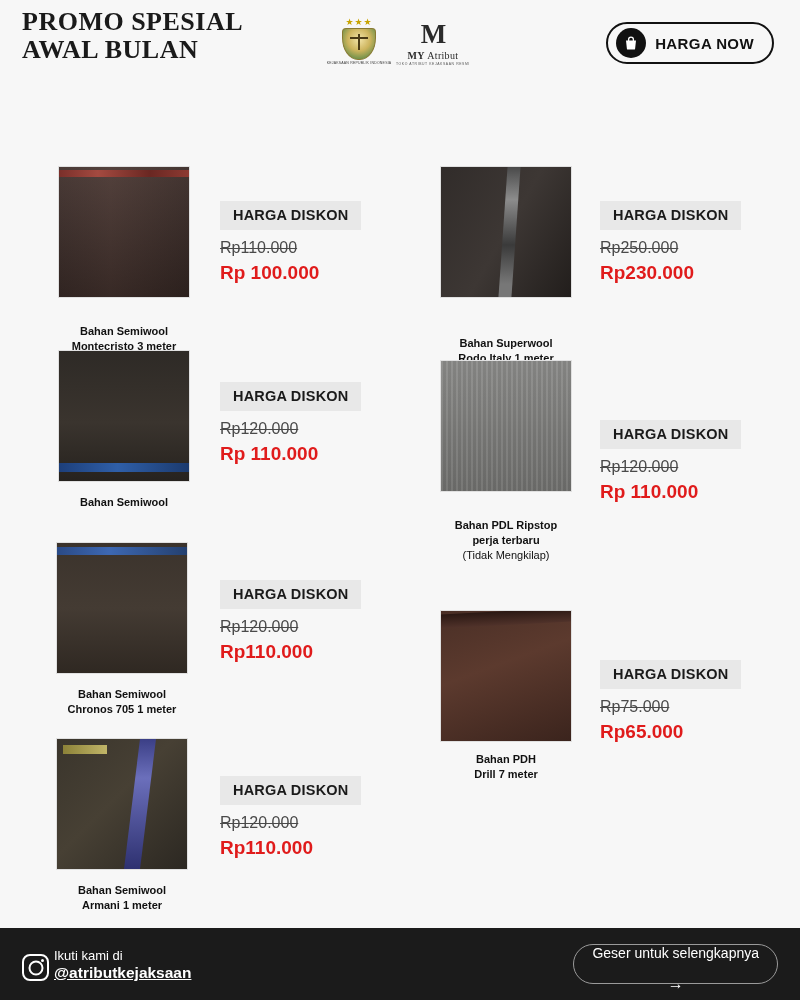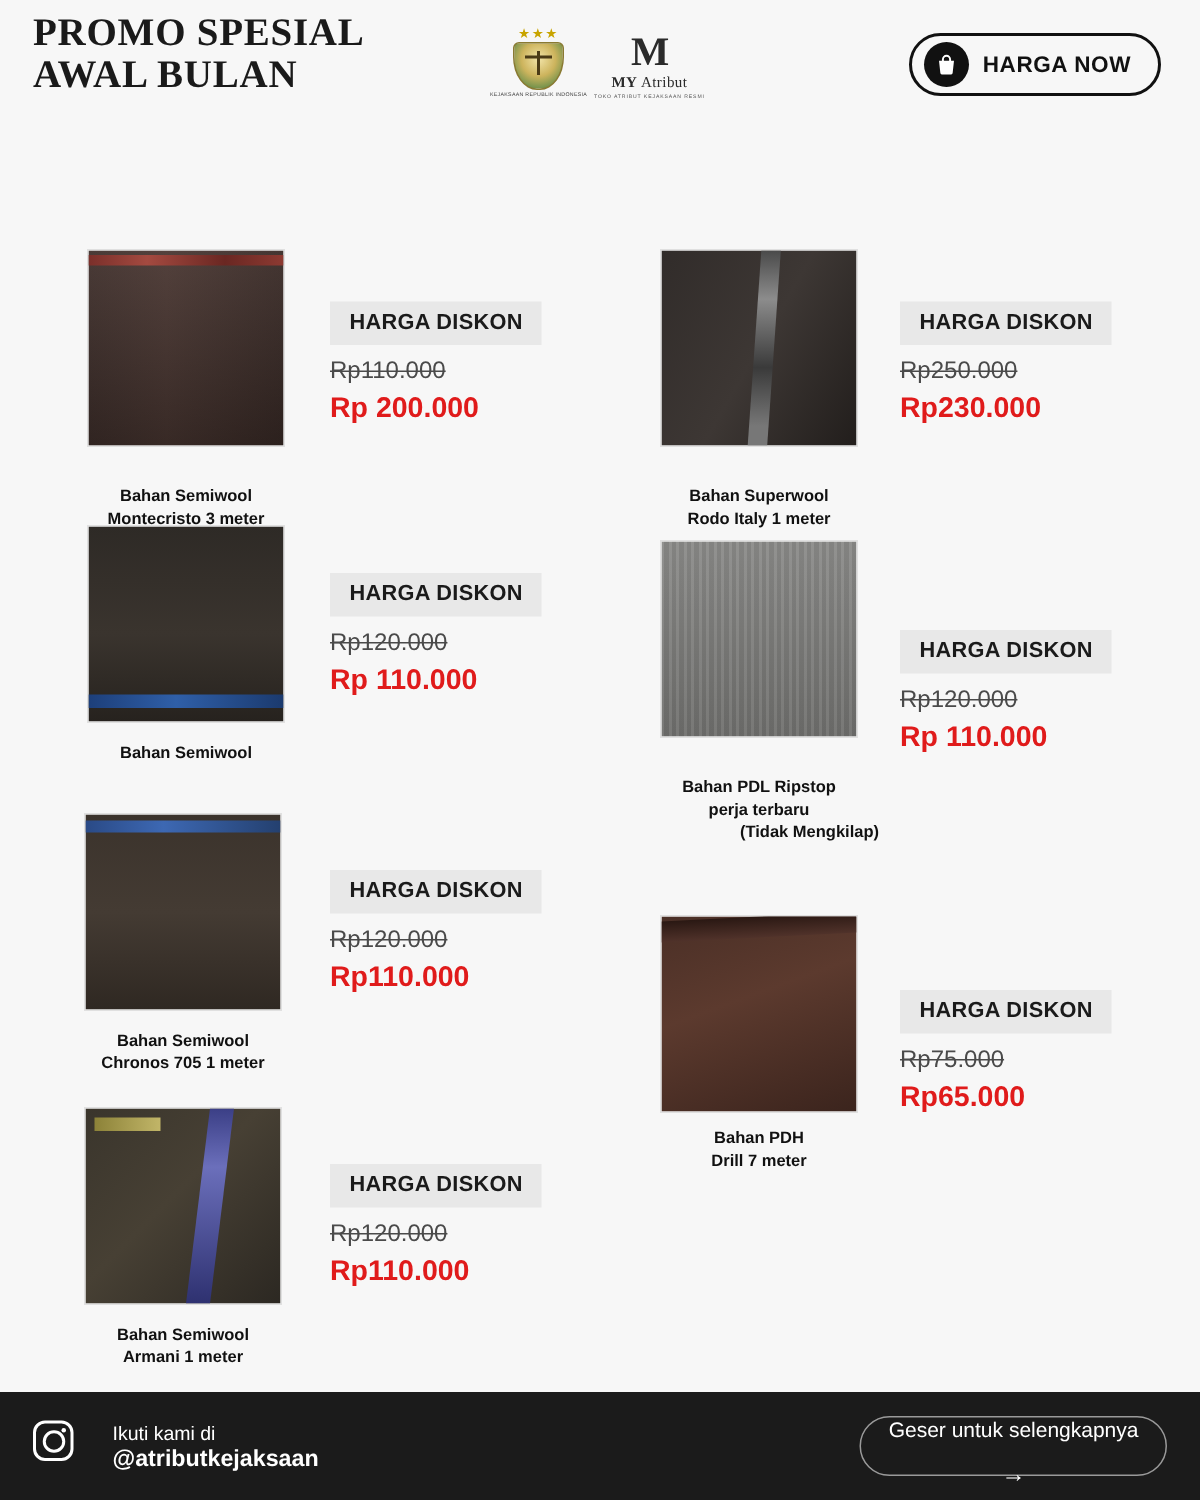--- a/index.html
+++ b/index.html
@@ -166,21 +166,21 @@
 
   .caption {
     position: absolute;
     width: 160px;
     text-align: center;
     font-size: 11px;
     line-height: 15px;
     font-weight: bold;
     color: #111;
   }
-  .caption .light { font-weight: bold; text-align: right; }
+  .caption .light { font-weight: normal; }
 
   .price-box { position: absolute; }
   .disc-label {
     background: #e8e8e8;
     display: inline-block;
     padding: 6px 13px 7px 13px;
     font-weight: bold;
     font-size: 14.5px;
     color: #1a1a1a;
     letter-spacing: 0.2px;
@@ -264,29 +264,29 @@
   .footer {
     position: absolute;
     left: 0; bottom: 0;
     width: 800px; height: 72px;
     background: #1b1b1b;
     display: flex;
     align-items: center;
   }
   .footer-item {
     display: flex;
-    align-items: flex-start;
-    gap: 26px;
+    align-items: flex-end;
+    gap: 5px;
     color: #fff;
   }
   .f-ig { margin-left: 22px; }
   .f-web { margin-left: 36px; }
   .footer-text { line-height: 17px; }
   .footer-text .t1 { font-size: 13px; font-weight: normal; }
-  .footer-text .t2 { font-size: 15.5px; font-weight: bold; }
+  .footer-text .t2 { font-size: 15.5px; font-weight: bold; text-decoration: underline; }
   .ig-icon {
     width: 27px; height: 27px;
     border: 2.2px solid #fff;
     border-radius: 8px;
     position: relative;
   }
   .ig-icon::before {
     content: ""; position: absolute; left: 50%; top: 50%;
     transform: translate(-50%, -50%);
     width: 11px; height: 11px;
@@ -377,21 +377,21 @@
         <div class="thumb" style="left:58px; top:0;">
           <div class="thumb-inner fab-montecristo"></div>
         </div>
         <div class="caption" style="left:44px; top:158px;">
           <div>Bahan Semiwool</div>
           <div>Montecristo 3 meter</div>
         </div>
         <div class="price-box" style="left:220px; top:35px;">
           <div class="disc-label">HARGA DISKON</div>
           <div class="old-price">Rp110.000</div>
-          <div class="new-price">Rp 200.000</div>
+          <div class="new-price">Rp 100.000</div>
         </div>
       </div>
 
       <div class="product" style="top:200px;">
         <div class="thumb" style="left:58px; top:0;">
           <div class="thumb-inner fab-platinum"></div>
         </div>
         <div class="caption" style="left:44px; top:145px;">
           <div>Bahan Semiwool</div>
         </div>
@@ -432,21 +432,21 @@
         </div>
       </div>
     </div>
 
     <div class="col col-right">
 
       <div class="product" style="top:16px;">
         <div class="thumb" style="left:40px; top:0;">
           <div class="thumb-inner fab-superwool"></div>
         </div>
-        <div class="caption" style="left:26px; top:158px;">
+        <div class="caption" style="left:26px; top:170px;">
           <div>Bahan Superwool</div>
           <div>Rodo Italy 1 meter</div>
         </div>
         <div class="price-box" style="left:200px; top:35px;">
           <div class="disc-label">HARGA DISKON</div>
           <div class="old-price">Rp250.000</div>
           <div class="new-price">Rp230.000</div>
         </div>
       </div>
 

